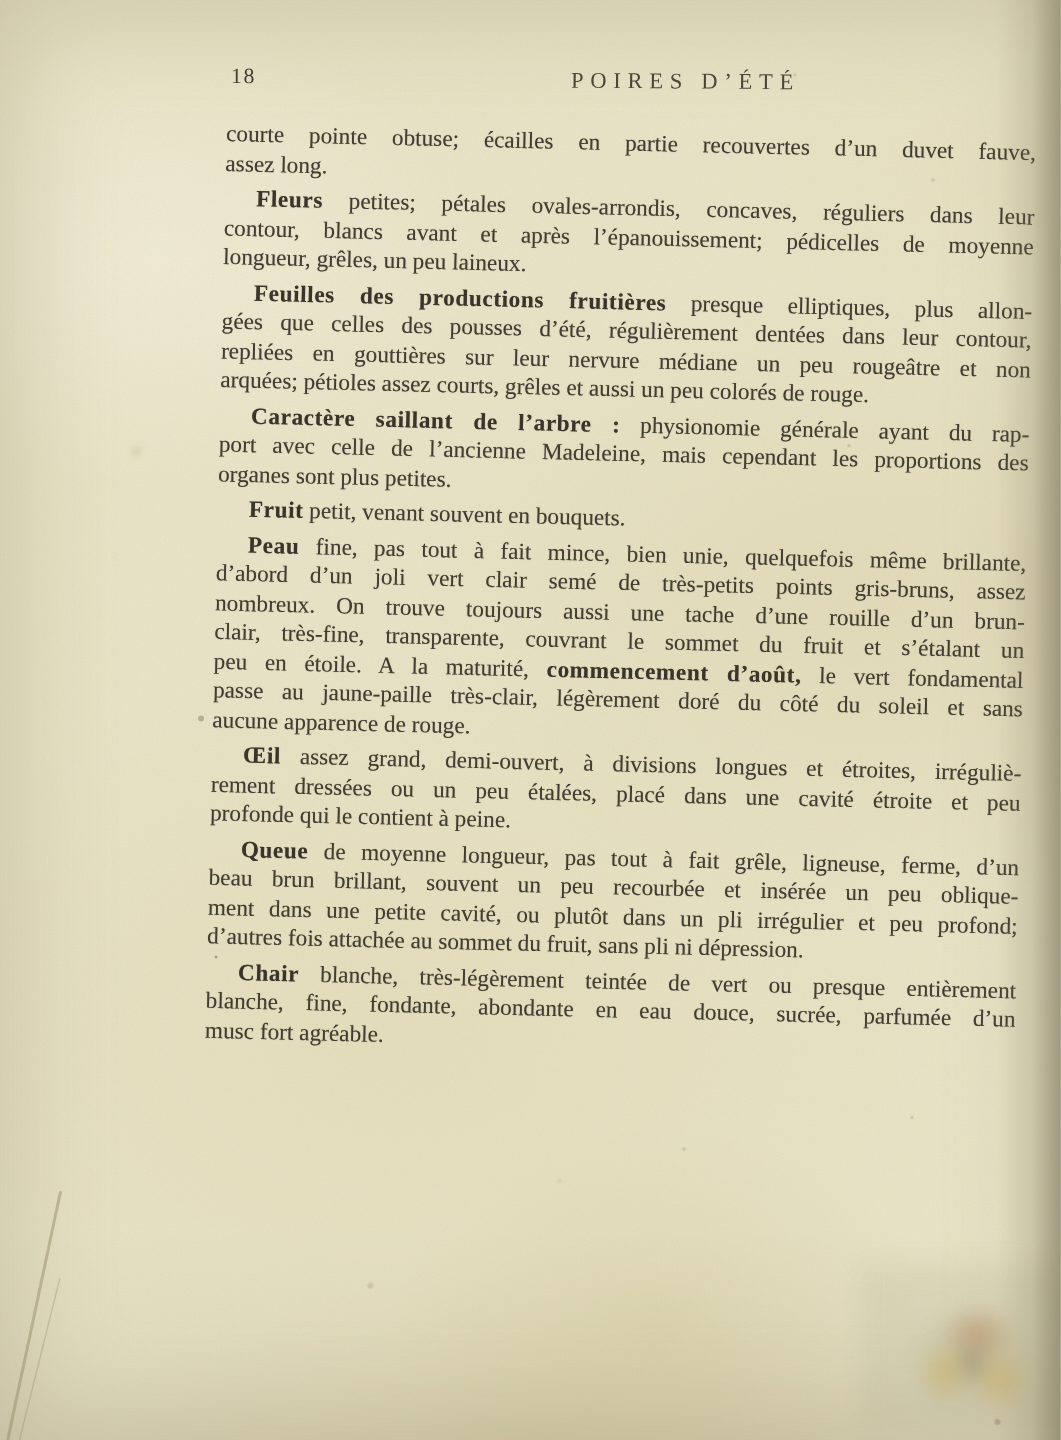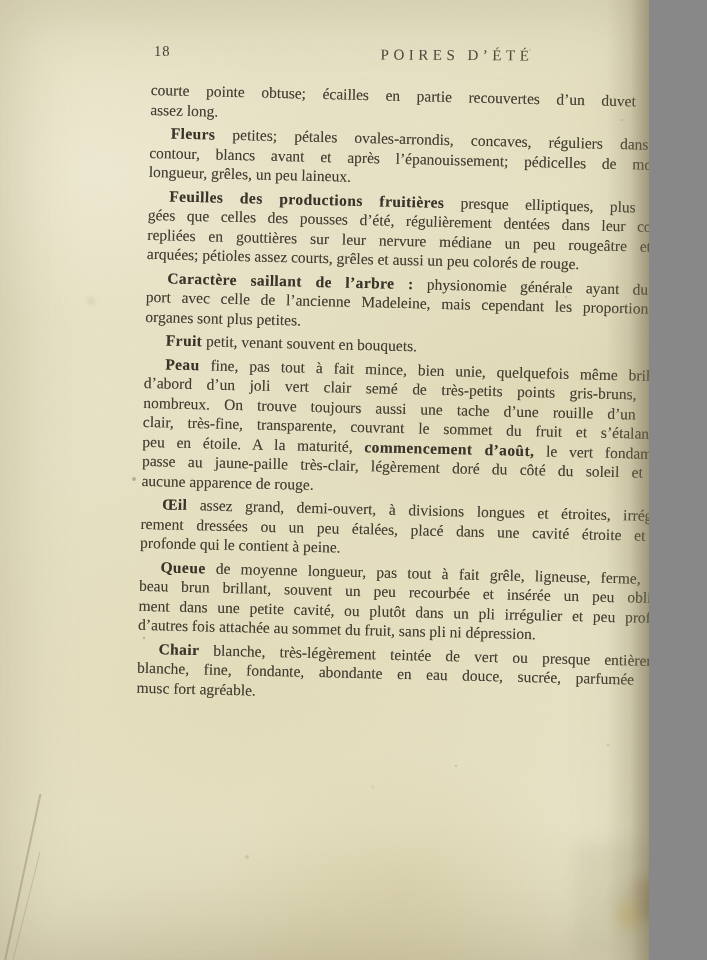--- a/index.html
+++ b/index.html
@@ -1,18 +1,18 @@
 <!DOCTYPE html>
 <html><head>
 <meta charset="utf-8">
 <style>
   html,body{margin:0;padding:0;background:#888;}
   .scan{
     position:relative;
-    width:649px;height:960px;
+    width:707px;height:960px;
     overflow:hidden;
     background-color:#e9e4c7;
     background-image:
       radial-gradient(ellipse 320px 220px at 15% 18%, rgba(246,242,222,0.55), rgba(246,242,222,0) 70%),
       radial-gradient(ellipse 420px 300px at 82% 42%, rgba(219,209,168,0.45), rgba(219,209,168,0) 72%),
       radial-gradient(ellipse 520px 360px at 38% 72%, rgba(226,217,178,0.5), rgba(226,217,178,0) 70%),
       radial-gradient(ellipse 260px 190px at 62% 92%, rgba(213,203,160,0.45), rgba(213,203,160,0) 70%),
       radial-gradient(ellipse 240px 160px at 92% 12%, rgba(230,222,186,0.4), rgba(230,222,186,0) 70%),
       radial-gradient(ellipse 380px 150px at 50% 100%, rgba(210,199,154,0.35), rgba(210,199,154,0) 75%);
     font-family:"Liberation Serif","DejaVu Serif",serif;

